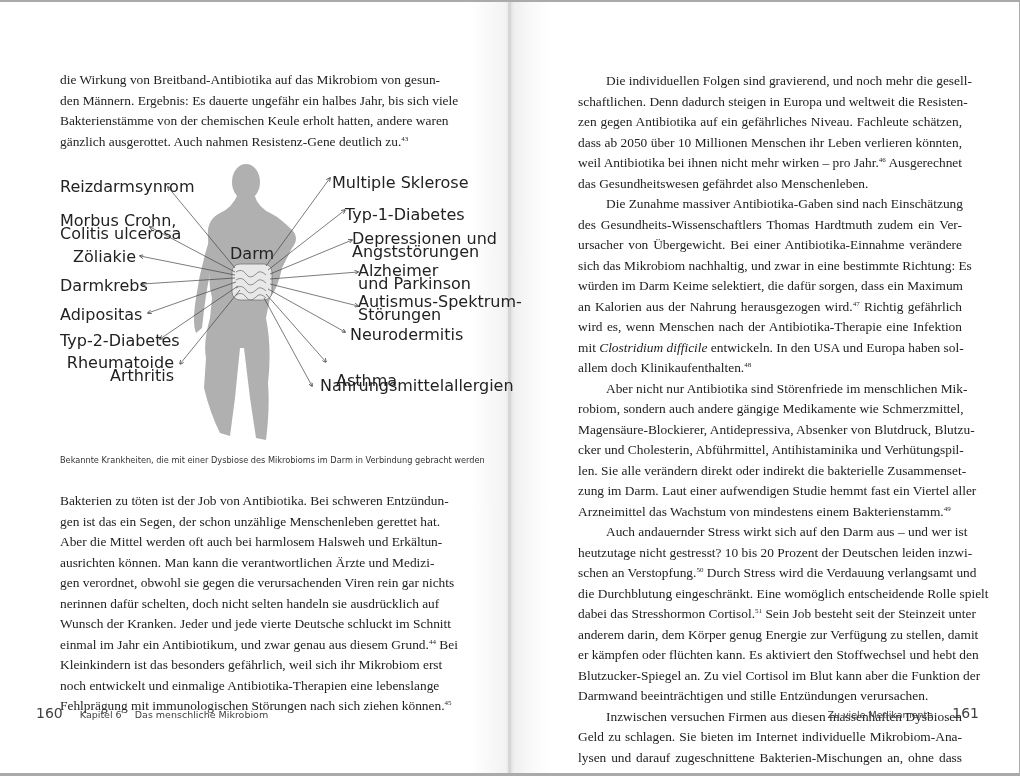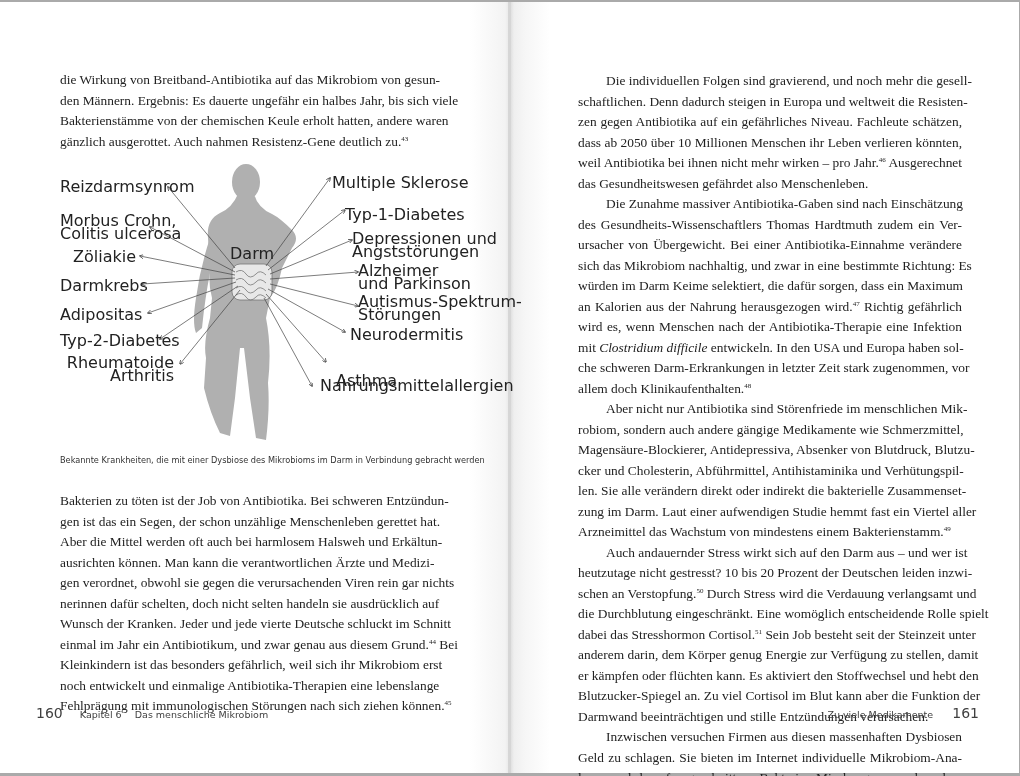--- a/index.html
+++ b/index.html
@@ -140,21 +140,20 @@
     <span class="line last">das Gesundheitswesen gefährdet also Menschenleben.</span>
 
     <span class="line" style="text-indent:28px;">Die Zunahme massiver Antibiotika-Gaben sind nach Einschätzung</span>
     <span class="line">des Gesundheits-Wissenschaftlers Thomas Hardtmuth zudem ein Ver-</span>
     <span class="line">ursacher von Übergewicht. Bei einer Antibiotika-Einnahme verändere</span>
     <span class="line">sich das Mikrobiom nachhaltig, und zwar in eine bestimmte Richtung: Es</span>
     <span class="line">würden im Darm Keime selektiert, die dafür sorgen, dass ein Maximum</span>
     <span class="line"><span>an Kalorien aus der Nahrung herausgezogen wird.</span><sup>47</sup> <span>Richtig gefährlich</span></span>
     <span class="line">wird es, wenn Menschen nach der Antibiotika-Therapie eine Infektion</span>
     <span class="line"><span>mit</span> <i>Clostridium difficile</i> <span>entwickeln. In den USA und Europa haben sol-</span></span>
-    <span class="line">che schweren Darm-Erkrankungen in letzter Zeit stark zugenommen, vor</span>
     <span class="line last"><span>allem doch Klinikaufenthalten.</span><sup>48</sup></span>
 
     <span class="line" style="text-indent:28px;">Aber nicht nur Antibiotika sind Störenfriede im menschlichen Mik-</span>
     <span class="line">robiom, sondern auch andere gängige Medikamente wie Schmerzmittel,</span>
     <span class="line">Magensäure-Blockierer, Antidepressiva, Absenker von Blutdruck, Blutzu-</span>
     <span class="line">cker und Cholesterin, Abführmittel, Antihistaminika und Verhütungspil-</span>
     <span class="line">len. Sie alle verändern direkt oder indirekt die bakterielle Zusammenset-</span>
     <span class="line">zung im Darm. Laut einer aufwendigen Studie hemmt fast ein Viertel aller</span>
     <span class="line last"><span>Arzneimittel das Wachstum von mindestens einem Bakterienstamm.</span><sup>49</sup></span>
 

